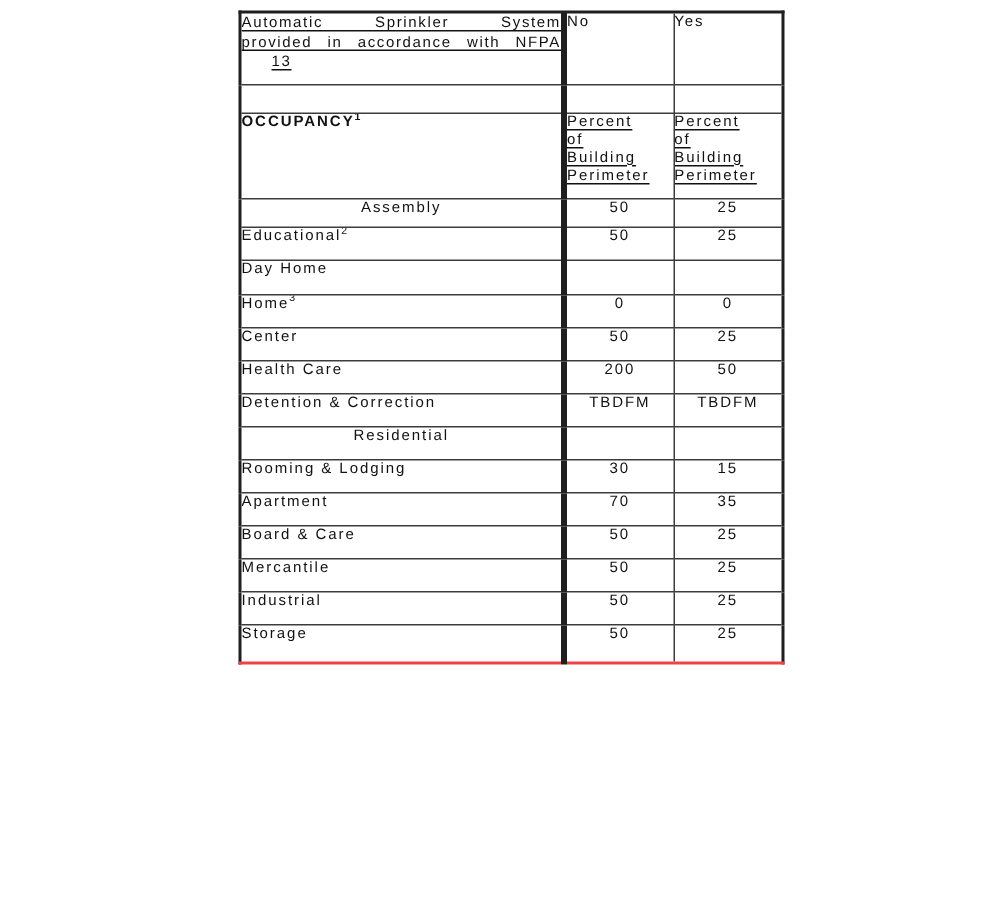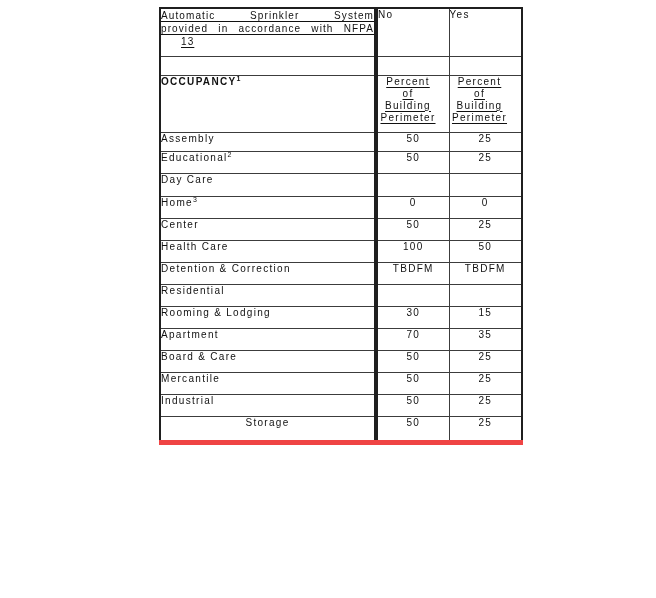--- a/index.html
+++ b/index.html
@@ -23,21 +23,21 @@
   }
   table.doc td {
     border: 1px solid #3c3c3c;
     vertical-align: top;
     padding: 0;
     overflow: hidden;
   }
   table.doc { border: 2px solid #1f1f1f; }
   table.doc tr > td:first-child { border-right: 4px solid #1f1f1f; }
   table.doc tr:first-child > td { border-top: 2px solid #1f1f1f; }
-  table.doc tr:last-child > td { border-bottom: 5px solid #ef4444; text-align: center; }
+  table.doc tr:last-child > td { border-bottom: 2px solid #ef4444; }
   table.doc tr > td:last-child { border-right: 2px solid #1f1f1f; }
   table.doc tr > td:first-child { border-left: 2px solid #1f1f1f; }
 
   .u { text-underline-offset: 2px; }
   .b { font-weight: bold; }
   sup.fn { font-size: 7px; letter-spacing: 0; vertical-align: super; line-height: 0; }
 
   
   .hc1 { padding: 2px 4px 0 4px; }
   .jline {
@@ -50,27 +50,27 @@
     letter-spacing: 1.1px; line-height: 13px; padding-left: 20px;
   }
   .hyn { padding: 3px 0 0 5px; }
 
   
   .occ-cell { padding: 3px 0 0 4px; }
   .pc { padding: 3px 0 0 5px; }
   .percent {
     width: 60px; word-spacing: 60px; line-height: 12px;
     text-decoration: underline; text-underline-offset: 2px;
-    text-align: center;
+    text-align: left;
   }
 
   
   .lc { padding-top: 4px; white-space: nowrap; }
   .i0  { padding-left: 4px; }
-  .i0s { padding-left: 9px; }
+  .i0s { padding-left: 9px; text-align: center; }
   .i1  { padding-left: 53px; }
   .vc { text-align: center; padding-top: 4px; }
 </style>
 </head>
 <body>
 
 <div class="page">
   <table class="doc">
     <colgroup>
       <col style="width:216px">
@@ -115,37 +115,37 @@
       <td class="lc i0s"><span class="u"><span>Assembly</span><sup class="fn"></sup></span></td>
       <td class="vc"><span class="u">50</span></td>
       <td class="vc"><span class="u">25</span></td>
     </tr>
     <tr style="height:22px">
       <td class="lc i0"><span class="u"><span>Educational</span><sup class="fn">2</sup></span></td>
       <td class="vc"><span class="u">50</span></td>
       <td class="vc"><span class="u">25</span></td>
     </tr>
     <tr style="height:23px">
-      <td class="lc i0"><span class="u"><span>Day Care</span><sup class="fn"></sup></span></td>
+      <td class="lc i0"><span class="u"><span>Day Home</span><sup class="fn"></sup></span></td>
       <td class="vc"><span class="u"></span></td>
       <td class="vc"><span class="u"></span></td>
     </tr>
     <tr style="height:22px">
       <td class="lc i1"><span class="u"><span>Home</span><sup class="fn">3</sup></span></td>
       <td class="vc"><span class="u">0</span></td>
       <td class="vc"><span class="u">0</span></td>
     </tr>
     <tr style="height:22px">
       <td class="lc i1"><span class="u"><span>Center</span><sup class="fn"></sup></span></td>
       <td class="vc"><span class="u">50</span></td>
       <td class="vc"><span class="u">25</span></td>
     </tr>
     <tr style="height:22px">
       <td class="lc i0"><span class="u"><span>Health Care</span><sup class="fn"></sup></span></td>
-      <td class="vc"><span class="u">100</span></td>
+      <td class="vc"><span class="u">200</span></td>
       <td class="vc"><span class="u">50</span></td>
     </tr>
     <tr style="height:22px">
       <td class="lc i0"><span class="u"><span>Detention &amp; Correction</span><sup class="fn"></sup></span></td>
       <td class="vc"><span class="u">TBDFM</span></td>
       <td class="vc"><span class="u">TBDFM</span></td>
     </tr>
     <tr style="height:22px">
       <td class="lc i0s"><span class="u"><span>Residential</span><sup class="fn"></sup></span></td>
       <td class="vc"><span class="u"></span></td>

